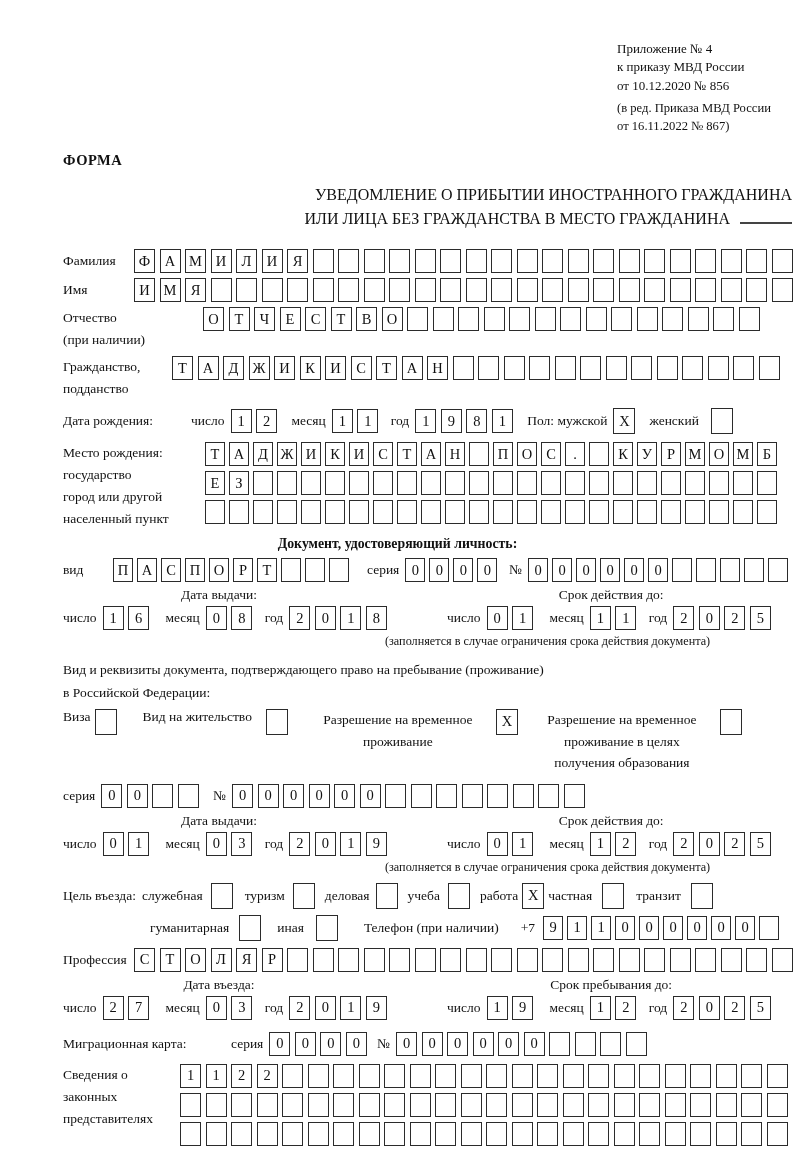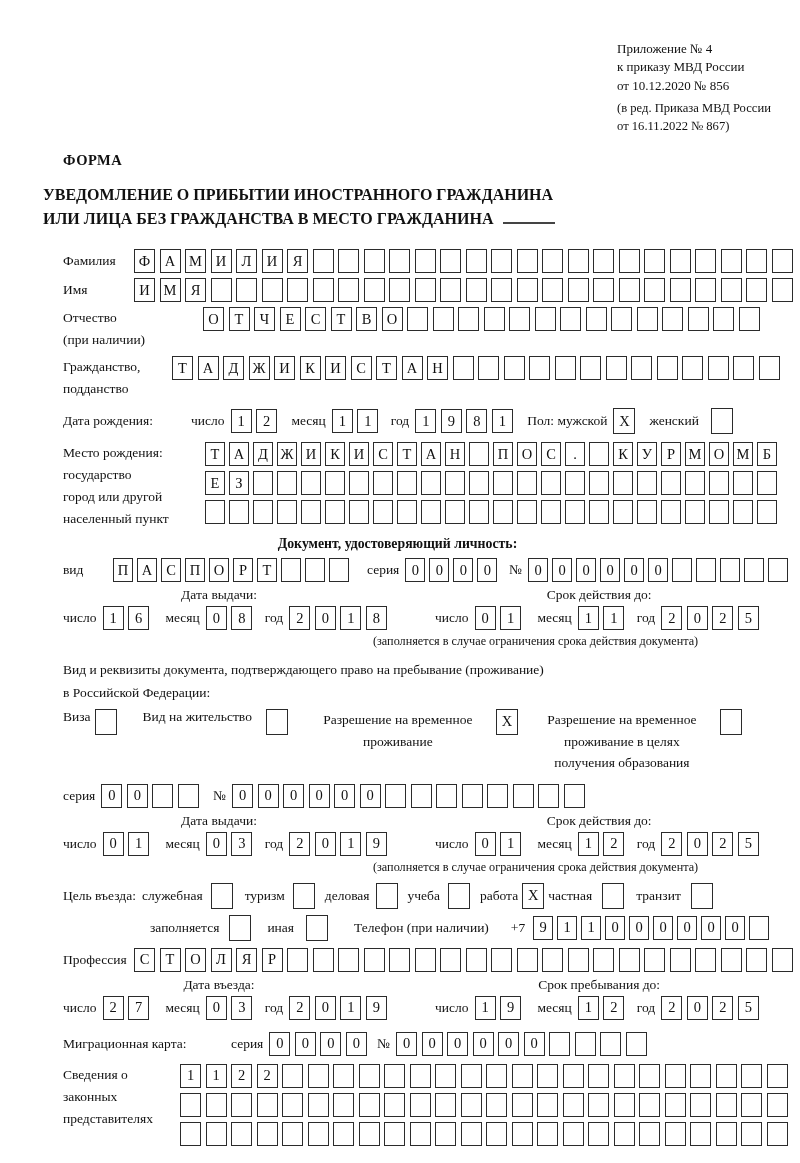--- a/index.html
+++ b/index.html
@@ -6,21 +6,21 @@
   .page {
     width:800px; height:1163px; margin:0 auto; background:#fff;
     font-family:"Liberation Serif", serif; color:#111;
     position:relative; overflow:hidden; box-sizing:border-box;
     padding:40px 8px 0 63px;
   }
   
   .ref { margin-left:554px; font-size:13px; line-height:1.42; }
   .ref .sub { margin-top:5px; font-size:12.6px; }
   .forma { text-align:left; padding-right:33px; font-weight:bold; font-size:14.5px; margin-top:16px; letter-spacing:0.5px; }
-  .title { text-align:left; font-weight:bold; font-size:16px; margin-top:14px; line-height:1.5; margin-left:-20px; }
+  .title { text-align:right; font-weight:normal; font-size:16px; margin-top:14px; line-height:1.5; margin-left:-20px; }
   .blank-line { display:inline-block; width:52px; height:13px; border-bottom:2.5px solid #444; margin-left:10px; }
   .sec1 { font-weight:bold; font-size:14.6px; margin-top:26px; letter-spacing:0.8px; margin-left:3px; }
 
   .form { margin-top:18px; font-size:13.5px; }
   .row { display:flex; align-items:center; margin-bottom:5px; }
   .row.top { align-items:flex-start; }
   .lb { flex:none; }
   .lb2 { flex:none; line-height:22px; }
   .dlbl { flex:none; margin-right:6px; }
   .cells { display:flex; flex:none; }
@@ -28,21 +28,21 @@
     box-sizing:border-box; flex:none; width:21px; height:24px;
     border:1.8px solid #2b2b2b; margin-right:4.5px;
     display:flex; align-items:center; justify-content:center;
     font-size:14.5px; background:#fff;
   }
   .cells.sm .cell { width:20px; margin-right:4px; }
   .cells.cb .cell { width:22px; height:26px; margin-right:0; }
   .stack > .cells { margin-bottom:5px; }
 
   .doc-heading { text-align:center; font-weight:bold; font-size:13.8px; margin:6px 60px 6px 0; }
-  .dp { display:flex; margin-bottom:4px; }
+  .dp { display:flex; margin-bottom:4px;gap:12px; }
   .dp-left { width:372px; flex:none; }
   .dp-right { flex:none; }
   .dp-title { text-align:center; font-size:13.5px; margin-bottom:3px; }
   .dp-fields { display:flex; align-items:center; }
   .dp-note { font-size:12.2px; margin-top:4px; margin-left:-62px; white-space:nowrap; }
   .h-res { margin-top:10px; line-height:1.7; margin-bottom:4px; }
   .opt-col { text-align:center; line-height:1.6; }
 </style>
 </head>
 <body>
@@ -532,21 +532,21 @@
       <span class="cells cb" style="margin-left:10px">
           <span class="cell"></span>
         </span>
       <span class="dlbl" style="margin-left:12px;margin-right:0">транзит</span>
       <span class="cells cb" style="margin-left:10px">
           <span class="cell"></span>
         </span>
     </div>
 
     <div class="row" style="margin-top:6px">
-      <span class="dlbl" style="margin-left:87px;margin-right:0">заполняется</span>
+      <span class="dlbl" style="margin-left:87px;margin-right:0">гуманитарная</span>
       <span class="cells cb" style="margin-left:10px">
           <span class="cell"></span>
         </span>
       <span class="dlbl" style="margin-left:16px;margin-right:0">иная</span>
       <span class="cells cb" style="margin-left:12px">
           <span class="cell"></span>
         </span>
       <span class="dlbl" style="margin-left:26px;margin-right:0">Телефон (при наличии)</span>
       <span class="dlbl" style="margin-left:22px;margin-right:0">+7</span>
       <span class="cells sm" style="margin-left:8px">

